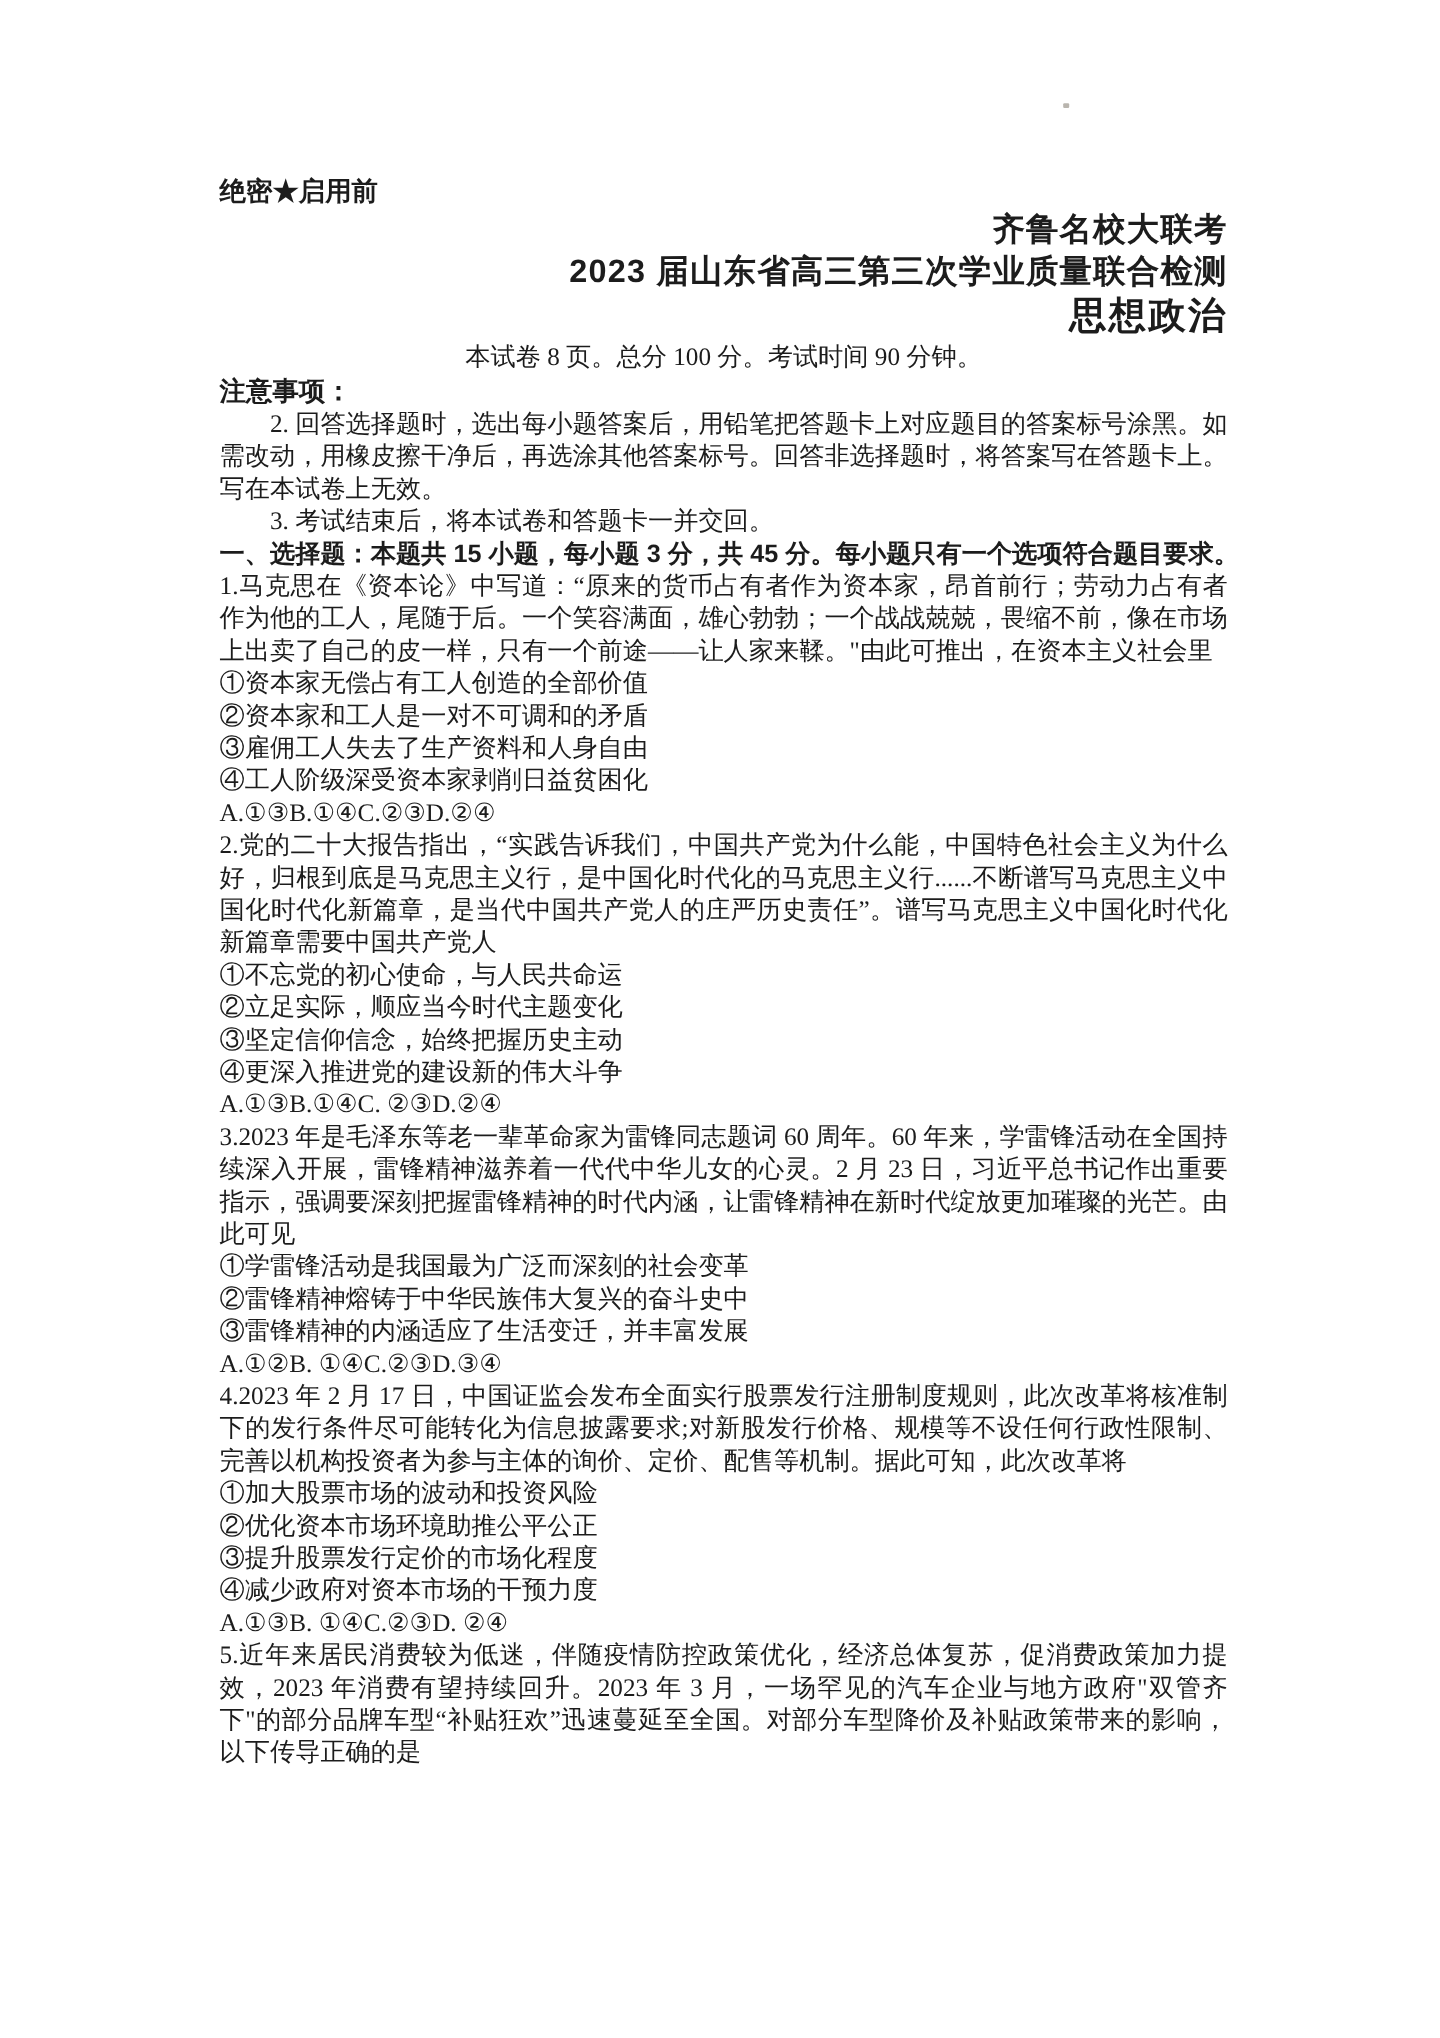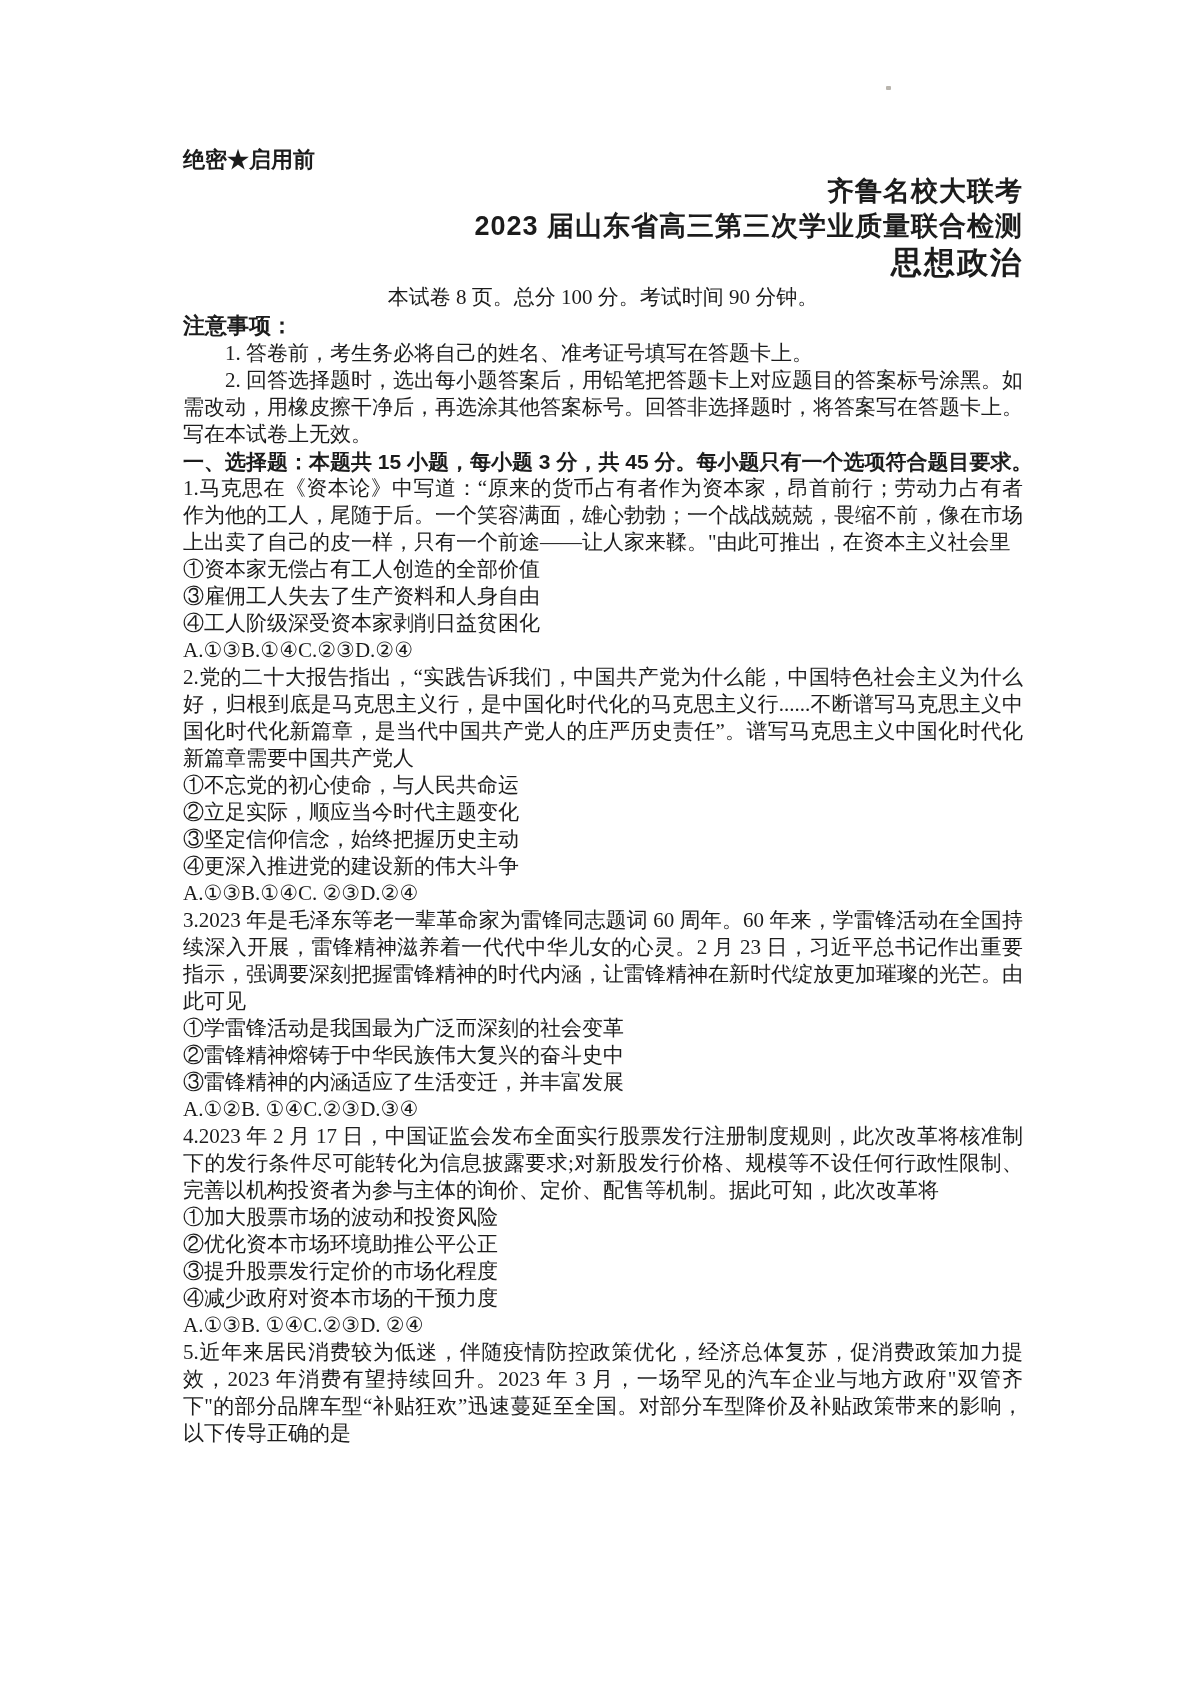--- a/index.html
+++ b/index.html
@@ -76,28 +76,29 @@
   <div class="content">
 
     <div class="secrecy">绝密★启用前</div>
 
     <div class="title-league">齐鲁名校大联考</div>
     <div class="title-exam">2023 届山东省高三第三次学业质量联合检测</div>
     <div class="title-subject">思想政治</div>
     <div class="paper-info">本试卷 8 页。总分 100 分。考试时间 90 分钟。</div>
 
     <div class="notice-head">注意事项：</div>
-    <p class="body indent">1. 答卷前，考生务必将自己的姓名、准考证号填写在答题卡上。</p>
     <p class="body indent">2. 回答选择题时，选出每小题答案后，用铅笔把答题卡上对应题目的答案标号涂黑。如需改动，用橡皮擦干净后，再选涂其他答案标号。回答非选择题时，将答案写在答题卡上。写在本试卷上无效。</p>
+    <p class="body indent">3. 考试结束后，将本试卷和答题卡一并交回。</p>
 
     <div class="section-head">一、选择题：本题共 15 小题，每小题 3 分，共 45 分。每小题只有一个选项符合题目要求。</div>
 
     <section>
       <p class="body">1.马克思在《资本论》中写道：“原来的货币占有者作为资本家，昂首前行；劳动力占有者作为他的工人，尾随于后。一个笑容满面，雄心勃勃；一个战战兢兢，畏缩不前，像在市场上出卖了自己的皮一样，只有一个前途——让人家来鞣。"由此可推出，在资本主义社会里</p>
       <p class="body">①资本家无偿占有工人创造的全部价值</p>
+      <p class="body">②资本家和工人是一对不可调和的矛盾</p>
       <p class="body">③雇佣工人失去了生产资料和人身自由</p>
       <p class="body">④工人阶级深受资本家剥削日益贫困化</p>
       <p class="body">A.①③B.①④C.②③D.②④</p>
     </section>
 
     <section>
       <p class="body">2.党的二十大报告指出，“实践告诉我们，中国共产党为什么能，中国特色社会主义为什么好，归根到底是马克思主义行，是中国化时代化的马克思主义行......不断谱写马克思主义中国化时代化新篇章，是当代中国共产党人的庄严历史责任”。谱写马克思主义中国化时代化新篇章需要中国共产党人</p>
       <p class="body">①不忘党的初心使命，与人民共命运</p>
       <p class="body">②立足实际，顺应当今时代主题变化</p>
       <p class="body">③坚定信仰信念，始终把握历史主动</p>

